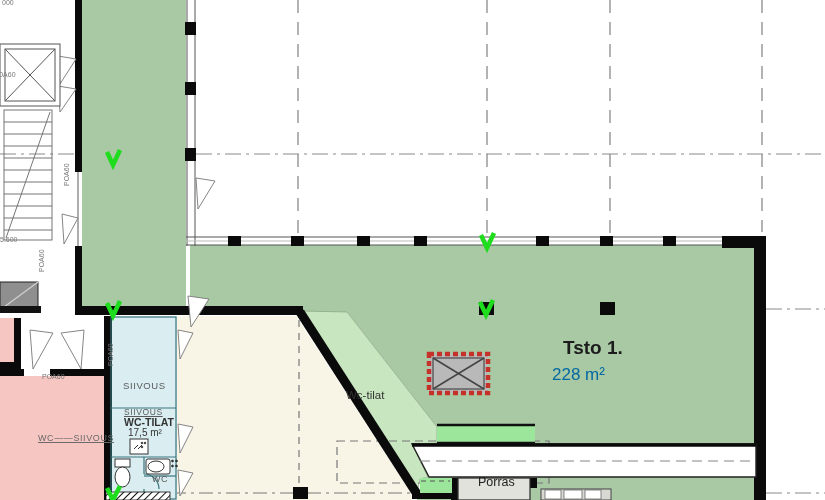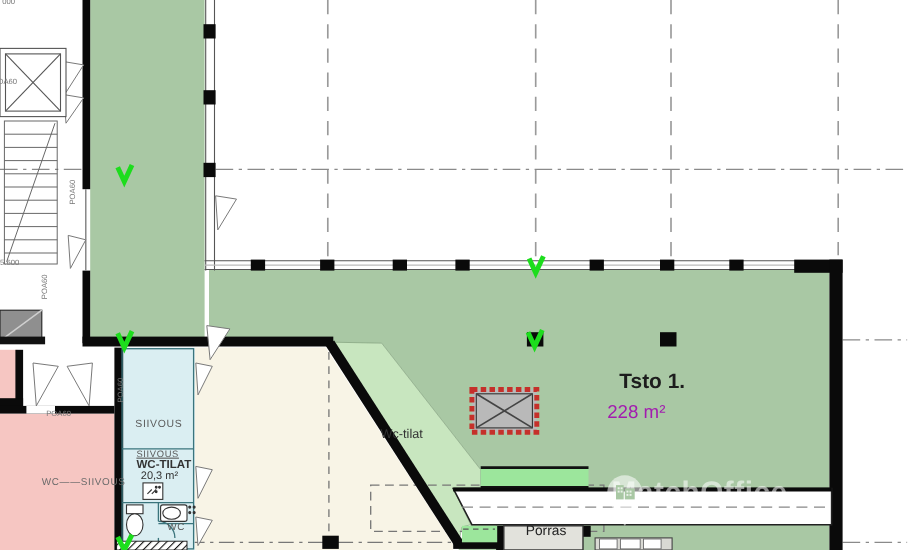--- a/index.html
+++ b/index.html
@@ -6,21 +6,21 @@
   .stage{
     position:relative;width:825px;height:500px;overflow:hidden;
     font-family:"Liberation Sans", sans-serif;background:#fff;
   }
   .stage svg{position:absolute;left:0;top:0;}
   .lbl{position:absolute;color:#444;white-space:nowrap;line-height:1;}
   .lbl-small{font-size:7px;color:#777;}
   .lbl-rot{transform:rotate(-90deg);transform-origin:0 0;}
   .lbl-room{font-size:9.5px;color:#5a5a5a;letter-spacing:.6px;}
   .lbl-unit-name{font-size:19px;font-weight:bold;color:#1d1d1d;}
-  .lbl-unit-area{font-size:17px;color:#a21caf;}
+  .lbl-unit-area{font-size:17px;color:#0369a1;}
   .lbl-porras{font-size:12.5px;color:#222;}
   .lbl-wc-corr{font-size:11.5px;color:#333;}
   .lbl-bold{font-weight:bold;color:#333;}
   .watermark{position:absolute;left:550px;top:430px;display:flex;align-items:center;z-index:30;}
   .watermark-text{
     font-size:27px;font-weight:bold;color:rgba(255,255,255,0.55);
     letter-spacing:.5px;margin-left:6px;margin-top:2px;
   }
 </style>
 </head>
@@ -226,43 +226,23 @@
 <div class="lbl lbl-small" style="left:-7px;top:71px;">POA60</div>
 <div class="lbl lbl-small" style="left:0px;top:236px;">5.600</div>
 <div class="lbl lbl-small lbl-rot" style="left:38px;top:272px;">POA60</div>
 <div class="lbl lbl-small lbl-rot" style="left:63px;top:186px;">POA60</div>
 <div class="lbl lbl-small lbl-rot" style="left:107px;top:366px;">POA60</div>
 <div class="lbl lbl-small" style="left:42px;top:373px;">POA60</div>
 
 <div class="lbl lbl-room" style="left:123px;top:381px;">SIIVOUS</div>
 <div class="lbl lbl-room" style="left:124px;top:408px;font-size:8.5px;text-decoration:underline;">SIIVOUS</div>
 <div class="lbl lbl-bold" style="left:124px;top:417px;font-size:10.5px;">WC-TILAT</div>
-<div class="lbl" style="left:128px;top:428px;font-size:10px;color:#333;">20,3 m²</div>
+<div class="lbl" style="left:128px;top:428px;font-size:10px;color:#333;">17,5 m²</div>
 <div class="lbl lbl-room" style="left:152px;top:475px;font-size:9px;text-align:center;">WC</div>
-<div class="lbl lbl-room" style="left:38px;top:434px;font-size:9px;color:#6a6a6a;">WC——SIIVOUS</div>
+<div class="lbl lbl-room" style="left:38px;top:434px;font-size:9px;color:#6a6a6a;text-decoration:underline;">WC——SIIVOUS</div>
 <div class="lbl lbl-wc-corr" style="left:346px;top:390px;">Wc-tilat</div>
 
 <div class="lbl lbl-unit-name" style="left:552px;top:338px;margin-left:11px;">Tsto 1.</div>
 <div class="lbl lbl-unit-area" style="left:552px;top:366px;">228 m²</div>
 <div class="lbl lbl-porras" style="left:478px;top:456px;margin-top:20px;">Porras</div>
 
-<div class="watermark">
-  <svg width="36" height="50" viewBox="0 0 36 50">
-    <path d="M18,2 C9.2,2 2,9.2 2,18 C2,28 18,48 18,48 C18,48 34,28 34,18 C34,9.2 26.8,2 18,2 Z" fill="rgba(255,255,255,0.55)"></path>
-    <g fill="#a9c8a4">
-      <rect x="10" y="11" width="7" height="13"></rect>
-      <rect x="18" y="14" width="9" height="10"></rect>
-    </g>
-    <g fill="rgba(255,255,255,0.75)">
-      <rect x="11.5" y="13" width="1.8" height="1.8"></rect>
-          <rect x="14.2" y="13" width="1.8" height="1.8"></rect>
-      <rect x="11.5" y="16" width="1.8" height="1.8"></rect>
-          <rect x="14.2" y="16" width="1.8" height="1.8"></rect>
-      <rect x="19.5" y="16" width="1.8" height="1.8"></rect>
-          <rect x="22.3" y="16" width="1.8" height="1.8"></rect>
-      <rect x="19.5" y="19" width="1.8" height="1.8"></rect>
-          <rect x="22.3" y="19" width="1.8" height="1.8"></rect>
-    </g>
-  </svg>
-  <span class="watermark-text">MatchOffice</span>
+
 </div>
 
-</div>
-
 </body></html>

